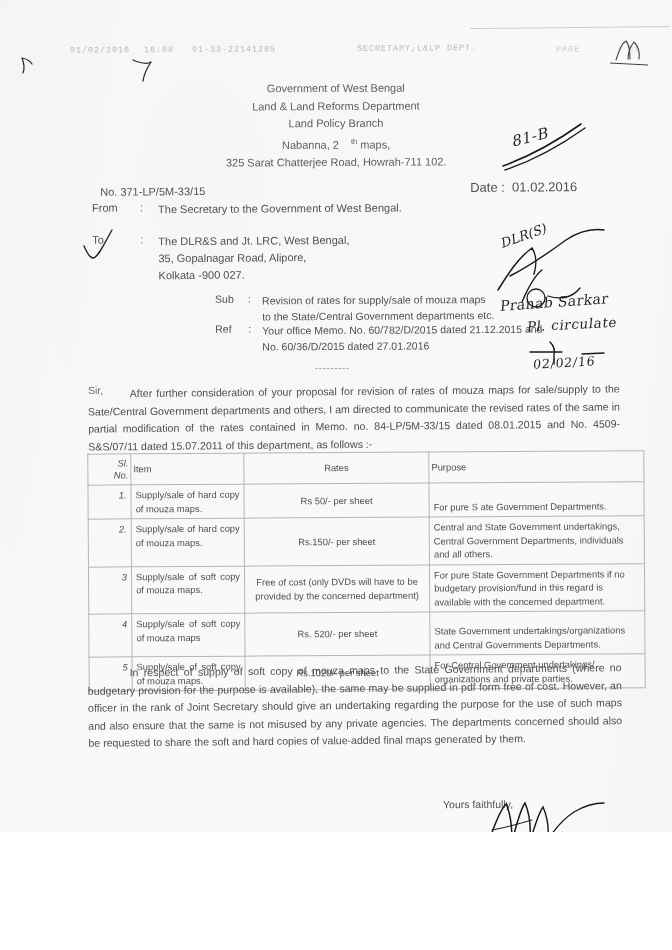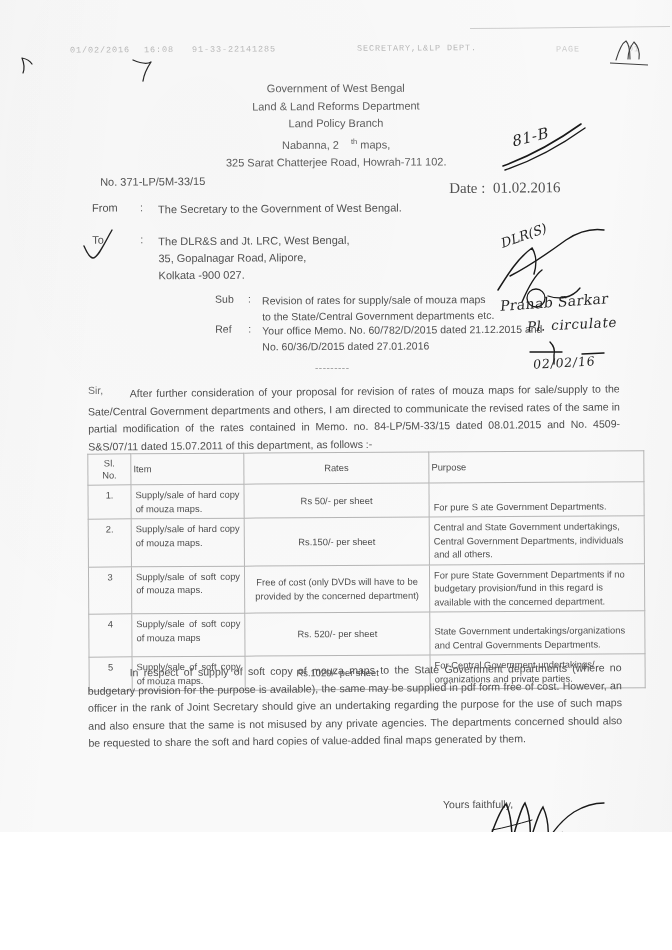--- a/index.html
+++ b/index.html
@@ -79,33 +79,32 @@
   #memo-line {
     position: absolute;
     top: 168px;
     left: 0;
     width: 672px;
     transform: rotate(-0.45deg);
   }
   #memo-no {
     position: absolute;
     left: 100px;
-    top: 6px;
+    top: 16px;
     font-size: 11px;
     color: #4c4c4c;
     white-space: nowrap;
   }
   #memo-date {
     position: absolute;
-    left: 449px;
+    left: 470px;
     top: 13px;
-    font-size: 15px;
+    font-size: 13px;
     color: #4c4c4c;
     white-space: nowrap;
-    font-family: Liberation Serif, serif;
   }
   
   #fromto {
     position: absolute;
     top: 200px;
     left: 0;
     width: 672px;
     font-size: 11px;
     color: #4a4a4a;
     transform: rotate(-0.4deg);
@@ -180,21 +179,21 @@
     vertical-align: top;
     line-height: 13.5px;
   }
   th {
     font-weight: normal;
     text-align: center;
     vertical-align: middle;
     padding: 3px 2px;
     line-height: 12px;
   }
-  .col-sl      { width: 38px;  text-align: center; }
+  .col-sl      { width: 38px;  text-align: right; font-style: italic; }
   .col-item    { width: 108px; text-align: justify; }
   .col-rates   { width: 180px; text-align: center; }
   .col-purpose { width: 210px; text-align: left; }
   td.col-rates { vertical-align: middle; }
   td.col-sl    { vertical-align: top; }
   td.col-purpose { vertical-align: bottom; }
   .row-tall td { height: 36px; }
   
   #body-para-2 {
     position: absolute;

